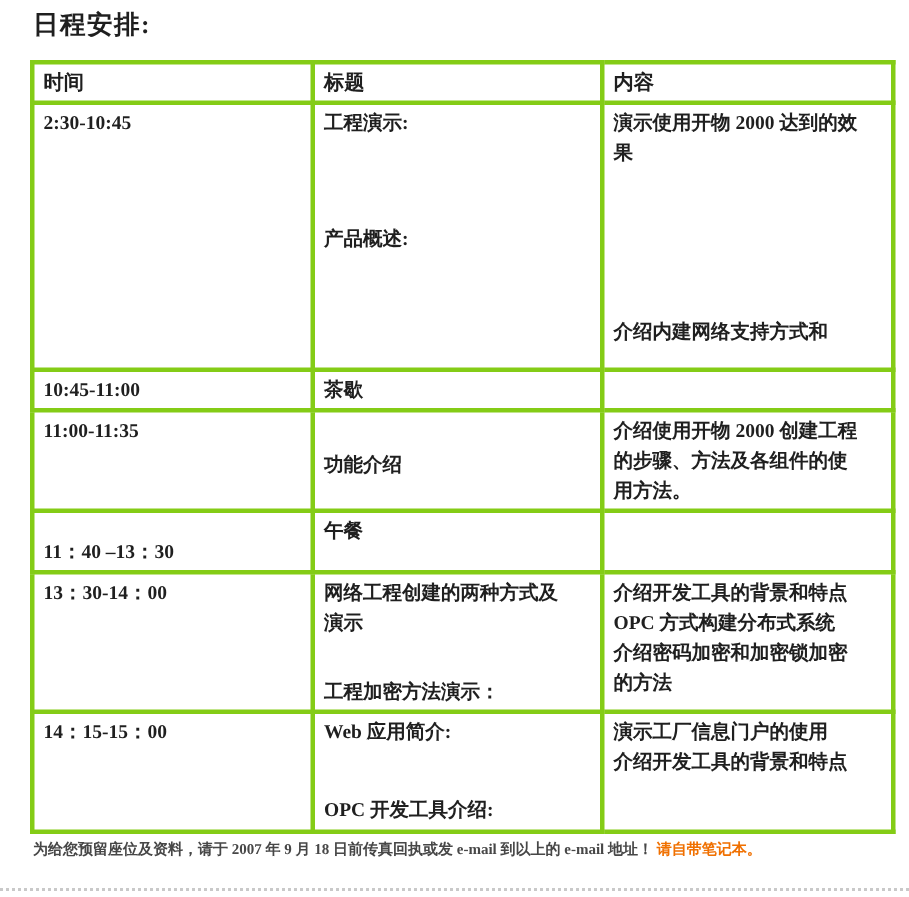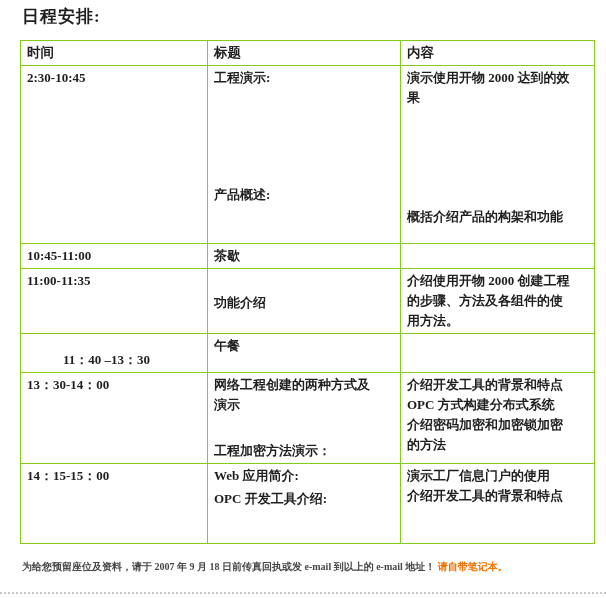--- a/index.html
+++ b/index.html
@@ -17,43 +17,43 @@
     position: absolute; left: 22px; top: 5px;
     font-size: 17px; letter-spacing: 1px;
   }
   table.agenda {
     position: absolute; left: 20px; top: 40px;
     width: 574px;
     border-collapse: collapse;
     table-layout: fixed;
   }
   table.agenda td, table.agenda th {
-    border: 1px solid #84cc16;
+    border: 3px solid #84cc16;
     vertical-align: top;
     text-align: left;
     padding: 2px 6px;
     font-size: 13px;
     line-height: 20px;
     font-weight: bold;
     overflow: hidden;
   }
   table.agenda th { font-size: 13.5px; }
   col.c-time { width: 187px; }
   col.c-title { width: 193px; }
   col.c-content { width: 194px; }
   .cell-p { margin: 0; }
   td.title-col .cell-p { max-width: 162px; }
   td.content-col .cell-p { max-width: 168px; }
   
-  .r1-title-p2 { margin-top: 97px; }
+  .r1-title-p2 { margin-top: 57px; }
   .r1-content-p2 { margin-top: 99px; }
-  .r3-title-p1 { margin-top: 23px; font-family: Liberation Mono, monospace; }
-  .r4-time-p1 { margin-top: 14px; margin-left: 36px; }
+  .r3-title-p1 { margin-top: 23px; }
+  .r4-time-p1 { margin-top: 14px; }
   .r5-title-p2 { margin-top: 26px; }
-  .r7-title-p2 { margin-top: 3px; }
+  .r7-title-p2 { margin-top: 32px; }
   .footer-note {
     position: absolute; left: 22px; top: 556px; width: 572px;
     font-size: 10px; line-height: 21px;
     color: #474747;
   }
   .footer-highlight { font-weight: bold; }
   .page-break-divider {
     position: absolute; left: 0; top: 592px; width: 606px; height: 0;
     border-top: 2px dotted #c9c9c9;
   }
@@ -78,21 +78,21 @@
   <tr style="height:178px;">
     <td class="time-col">
       <p class="cell-p">2:30-10:45</p>
     </td>
     <td class="title-col">
       <p class="cell-p">工程演示:</p>
       <p class="cell-p r1-title-p2">产品概述:</p>
     </td>
     <td class="content-col">
       <p class="cell-p">演示使用开物 2000 达到的效果</p>
-      <p class="cell-p r1-content-p2">概括介绍产品的构架和功能</p>
+      <p class="cell-p r1-content-p2">介绍内建网络支持方式和</p>
     </td>
   </tr>
   <tr style="height:21px;">
     <td class="time-col">
       <p class="cell-p">10:45-11:00</p>
     </td>
     <td class="title-col">
       <p class="cell-p">茶歇</p>
     </td>
     <td class="content-col"></td>

